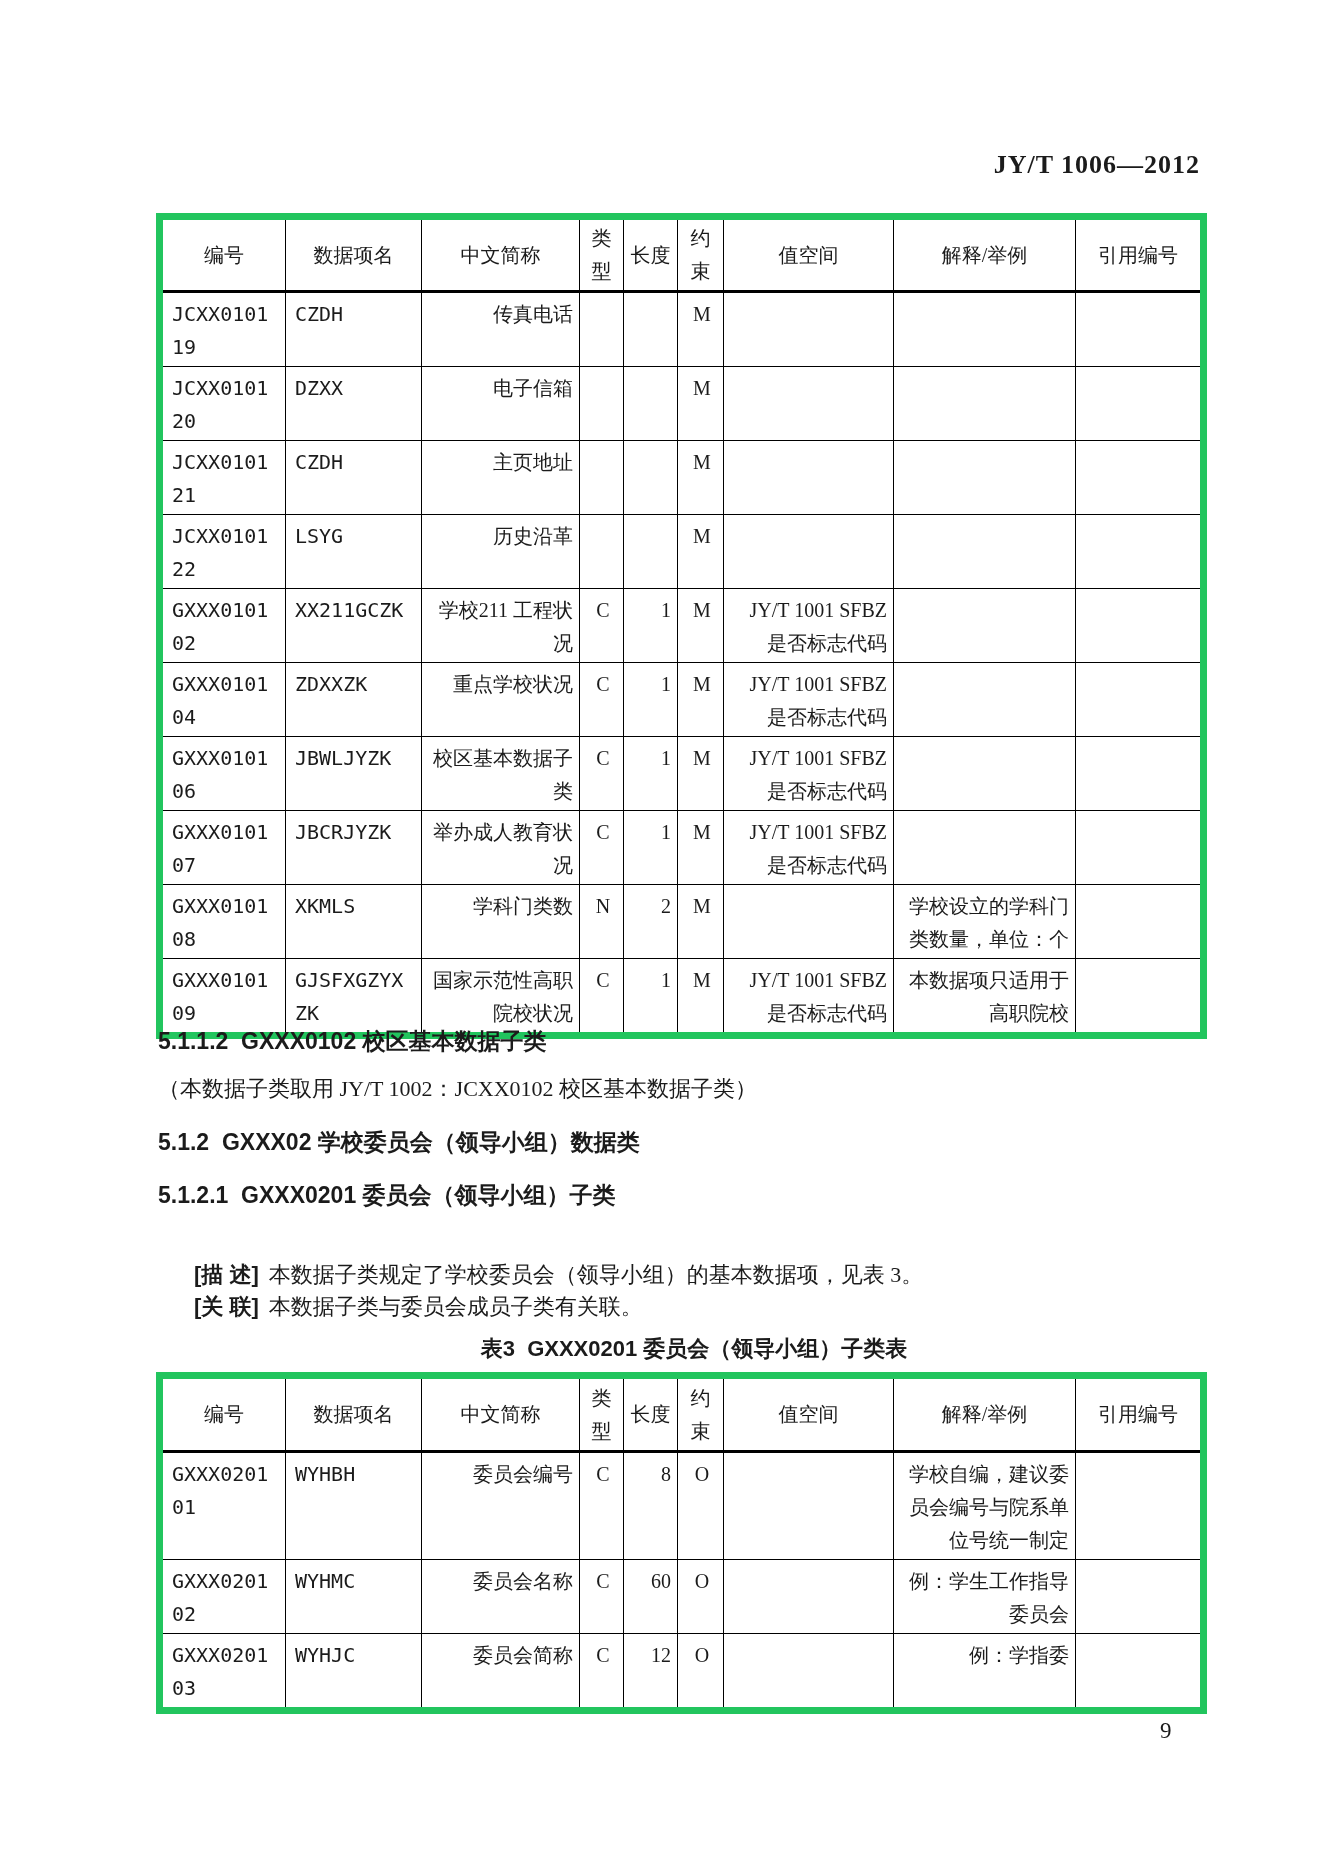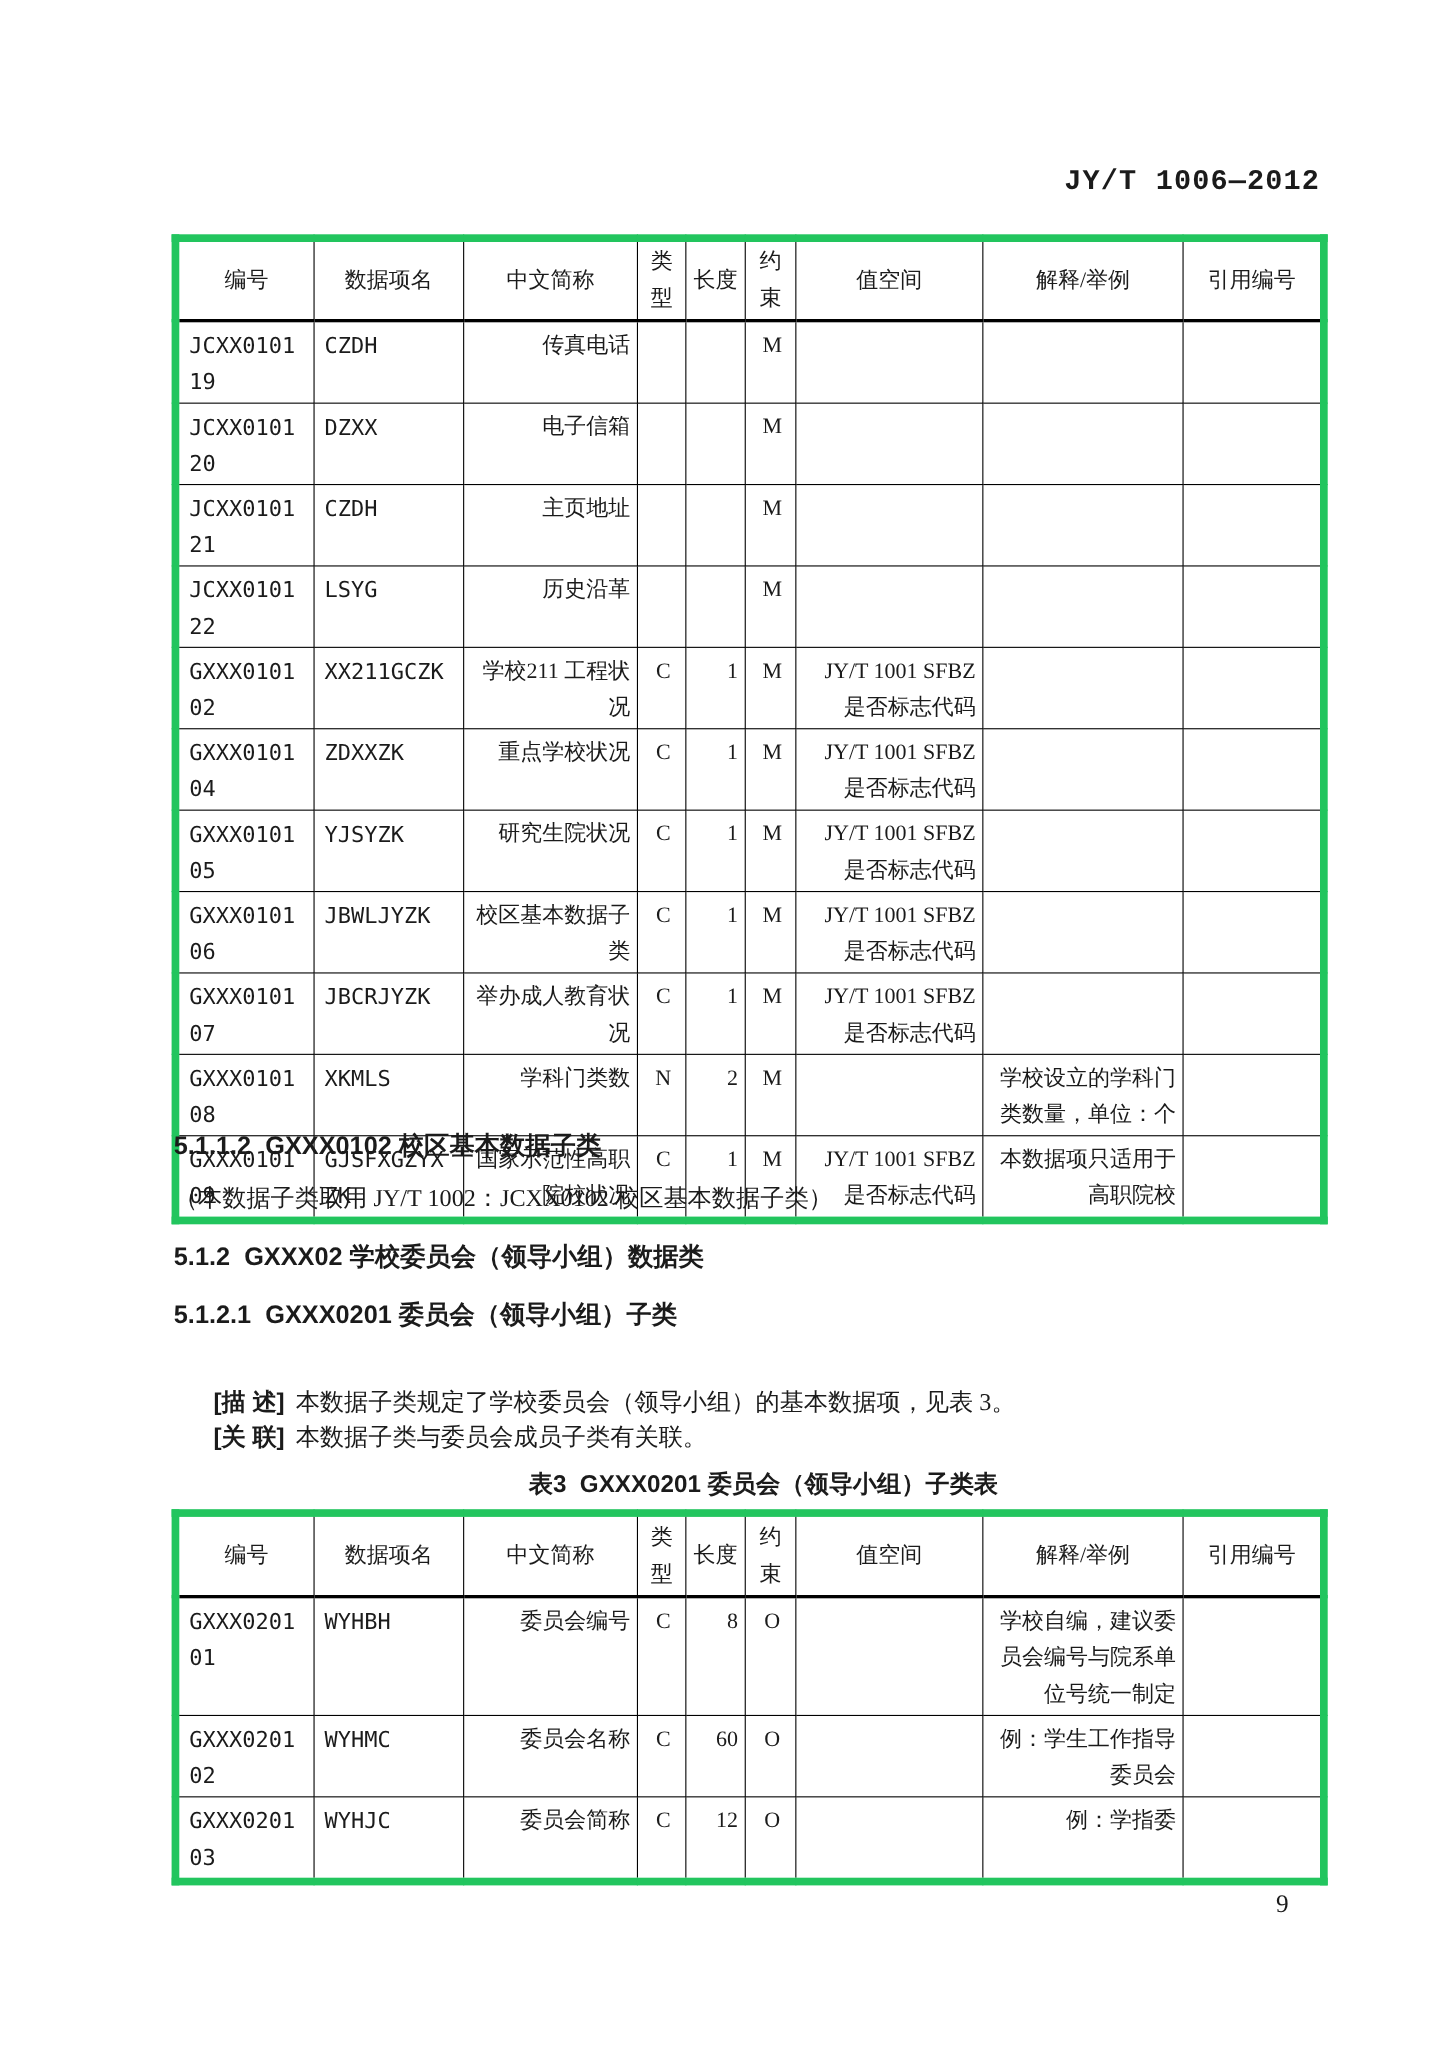--- a/index.html
+++ b/index.html
@@ -7,21 +7,21 @@
     position:relative;
     width:1323px;height:1871px;
     background:#ffffff;
     font-family:"Liberation Serif","DejaVu Serif",serif;
     color:#1b1b1b;
     overflow:hidden;
   }
   .std-number{
     position:absolute;top:150px;left:156px;width:1044px;
     text-align:right;
-    font-family:Liberation Mono, monospace;
+    font-family:Liberation Serif, serif;
     font-weight:700;font-size:26px;letter-spacing:1px;
   }
   table.data-table{
     position:absolute;left:156px;width:1044px;
     border-collapse:collapse;table-layout:fixed;
     border:7px solid #22c55e;
   }
   table.data-table th, table.data-table td{
     border:1.5px solid #000;
     font-size:20px;line-height:33px;
@@ -178,31 +178,20 @@
           <td class="c1">ZDXXZK</td>
           <td class="c2">重点学校状况</td>
           <td class="c3">C</td>
           <td class="c4">1</td>
           <td class="c5">M</td>
           <td class="c6">JY/T 1001 SFBZ 是否标志代码</td>
           <td class="c7"></td>
           <td class="c8"></td>
         </tr>
         <tr>
-          <td class="c0">GXXX010105</td>
-          <td class="c1">YJSYZK</td>
-          <td class="c2">研究生院状况</td>
-          <td class="c3">C</td>
-          <td class="c4">1</td>
-          <td class="c5">M</td>
-          <td class="c6">JY/T 1001 SFBZ 是否标志代码</td>
-          <td class="c7"></td>
-          <td class="c8"></td>
-        </tr>
-        <tr>
           <td class="c0">GXXX010106</td>
           <td class="c1">JBWLJYZK</td>
           <td class="c2">校区基本数据子类</td>
           <td class="c3">C</td>
           <td class="c4">1</td>
           <td class="c5">M</td>
           <td class="c6">JY/T 1001 SFBZ 是否标志代码</td>
           <td class="c7"></td>
           <td class="c8"></td>
         </tr>

